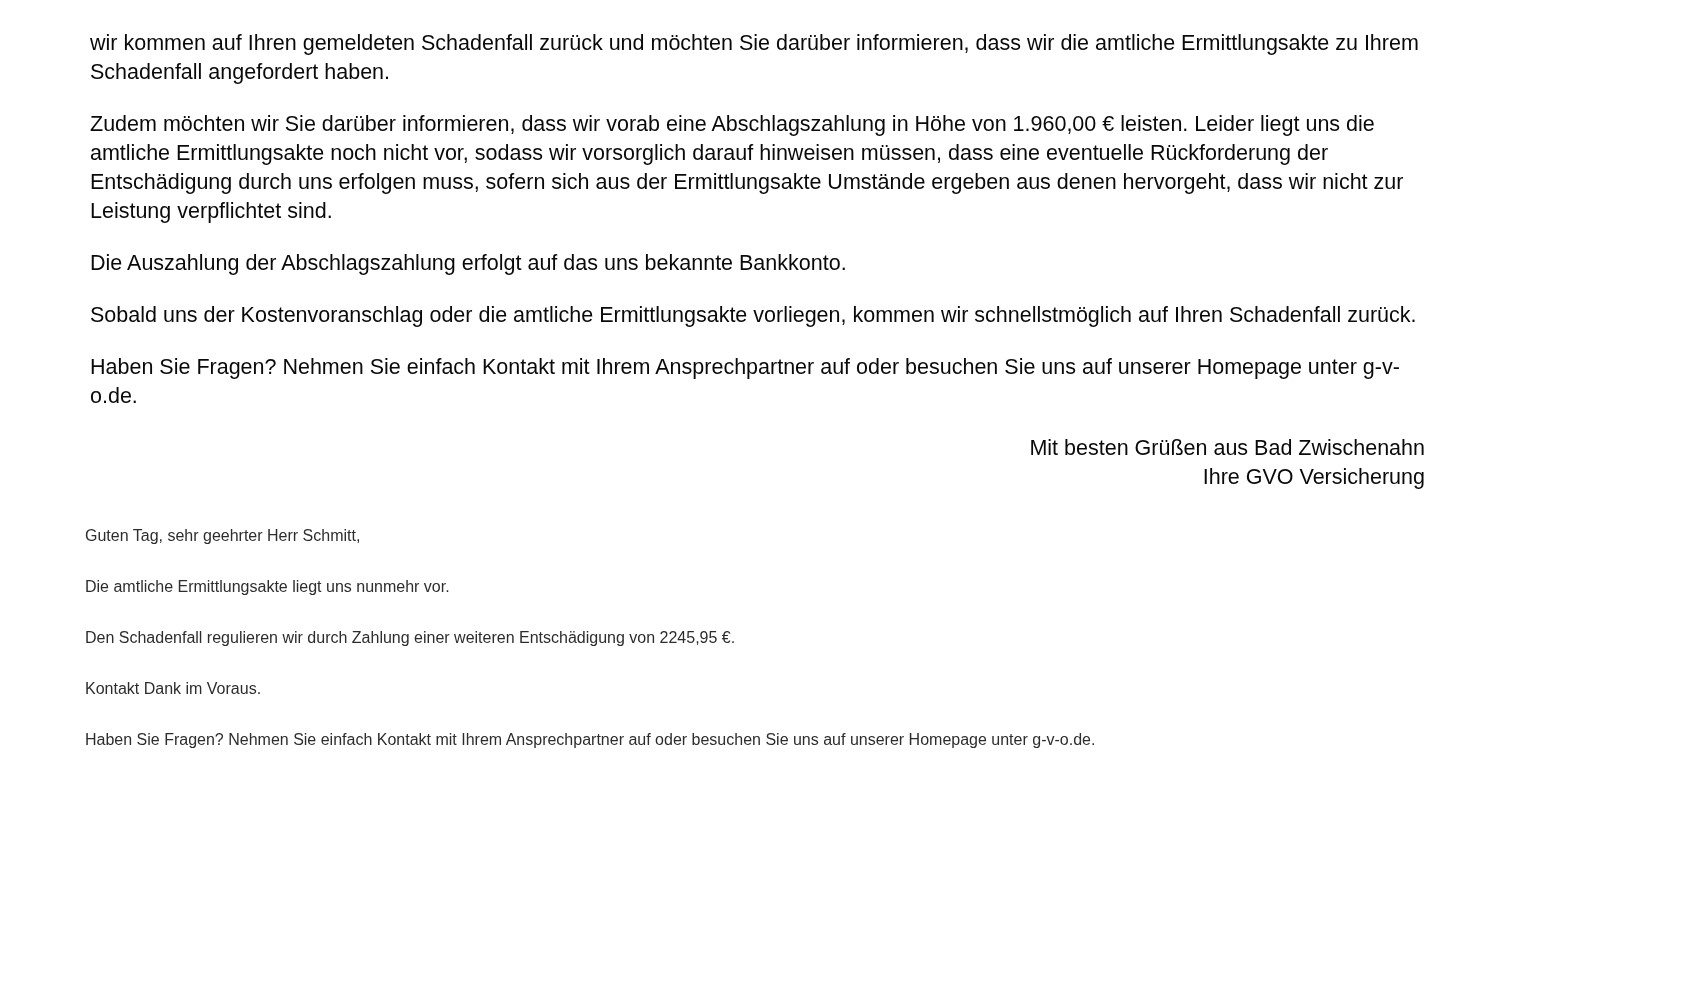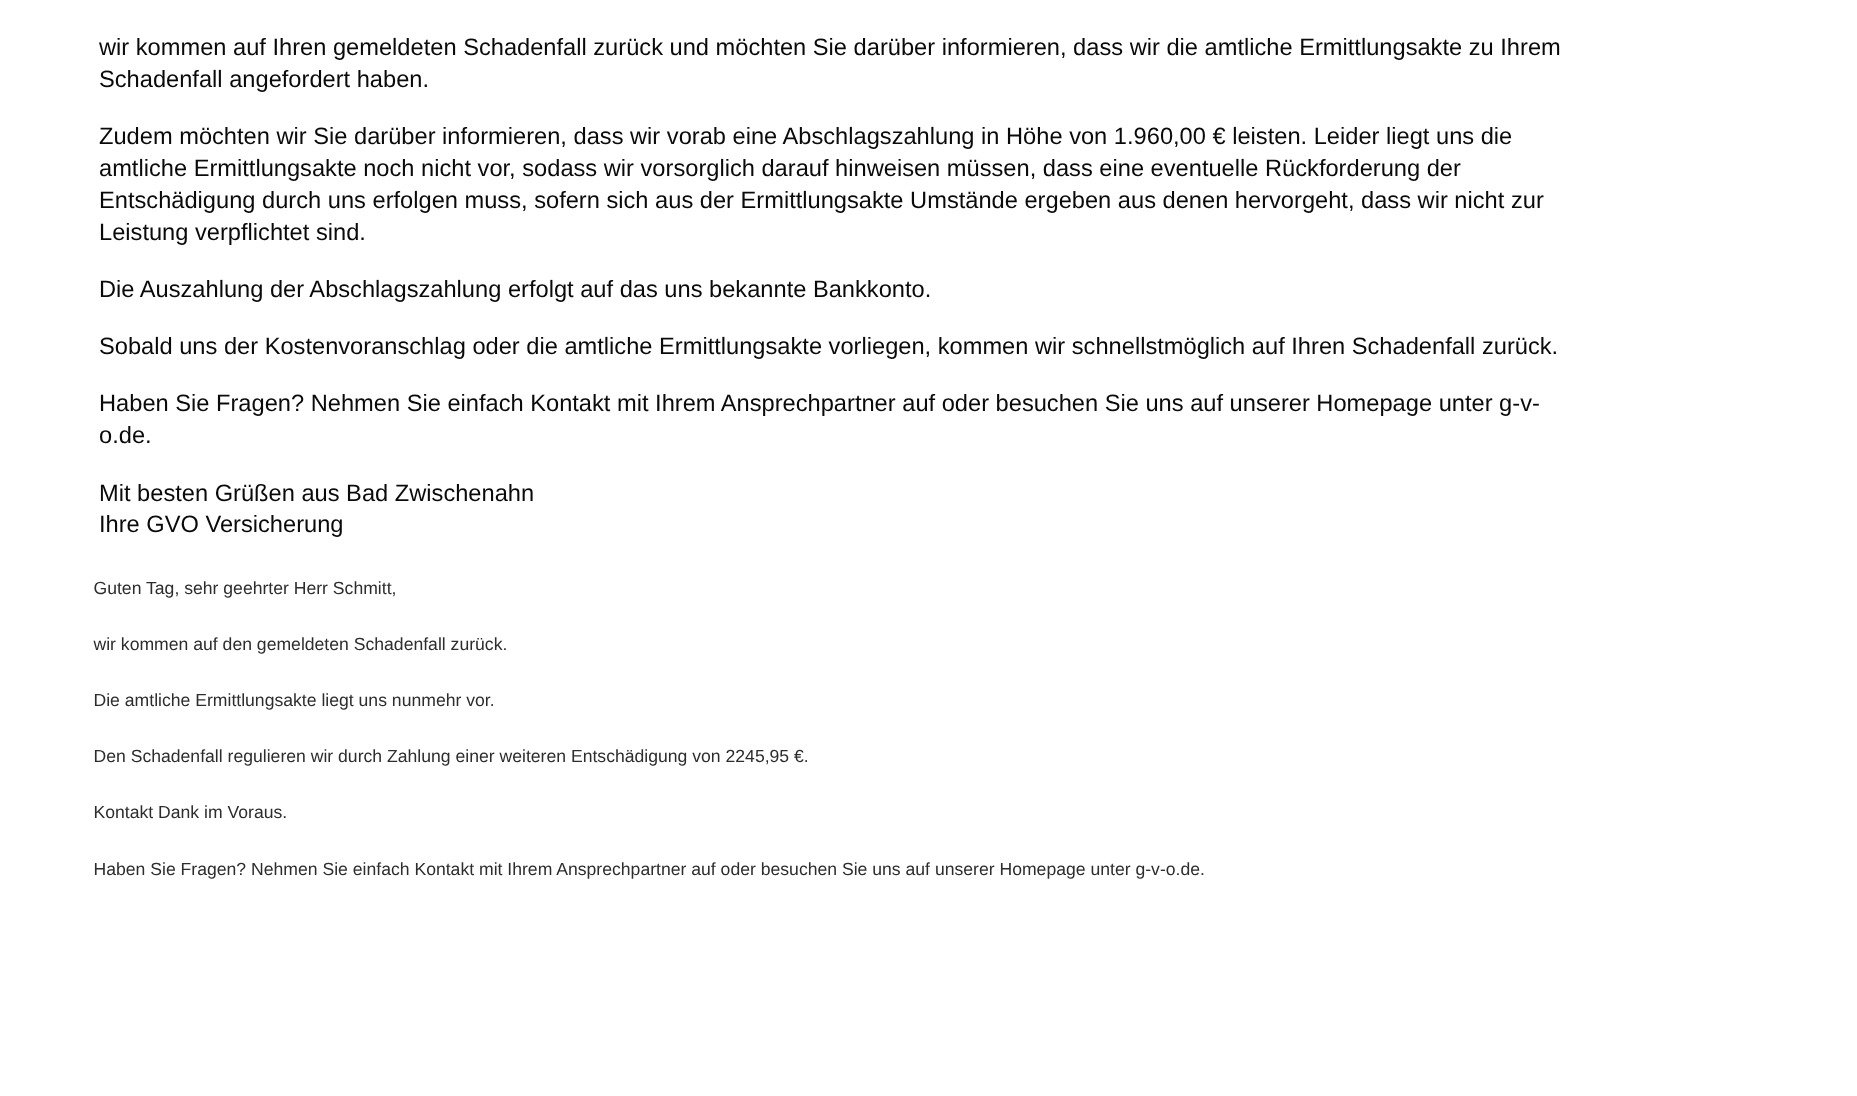--- a/index.html
+++ b/index.html
@@ -23,20 +23,21 @@
     width: 1335px;
     font-size: 21.5px;
     line-height: 29px;
     color: #0a0a0a;
   }
   .letter-first p {
     margin: 0 0 23px 0;
   }
   .letter-first .closing {
     margin: 0;
+    text-align: right;
   }
   .letter-second {
     margin: 30px 0 0 85px;
     width: 1460px;
     font-size: 16px;
     line-height: 28px;
     color: #2d2d2d;
   }
   .letter-second p {
     margin: 0 0 23px 0;
@@ -57,20 +58,19 @@
     <p>Sobald uns der Kostenvoranschlag oder die amtliche Ermittlungsakte vorliegen, kommen wir schnellstmöglich auf Ihren Schadenfall zurück.</p>
     <p>Haben Sie Fragen? Nehmen Sie einfach Kontakt mit Ihrem Ansprechpartner auf oder besuchen Sie uns auf unserer Homepage unter g-v-o.de.</p>
     <p class="closing">
       <span>Mit besten Grüßen aus Bad Zwischenahn</span><br>
       <span>Ihre GVO Versicherung</span>
     </p>
   </section>
 
   <section class="letter-second">
     <p>Guten Tag, sehr geehrter Herr Schmitt,</p>
-    <p>wir kommen auf den gemeldeten Schadenfall zurück.</p>
     <p>Die amtliche Ermittlungsakte liegt uns nunmehr vor.</p>
     <p>Den Schadenfall regulieren wir durch Zahlung einer weiteren Entschädigung von 2245,95 €.</p>
     <p>Kontakt Dank im Voraus.</p>
     <p>Haben Sie Fragen? Nehmen Sie einfach Kontakt mit Ihrem Ansprechpartner auf oder besuchen Sie uns auf unserer Homepage unter g-v-o.de.</p>
   </section>
 
 </div>
 
 </body></html>

